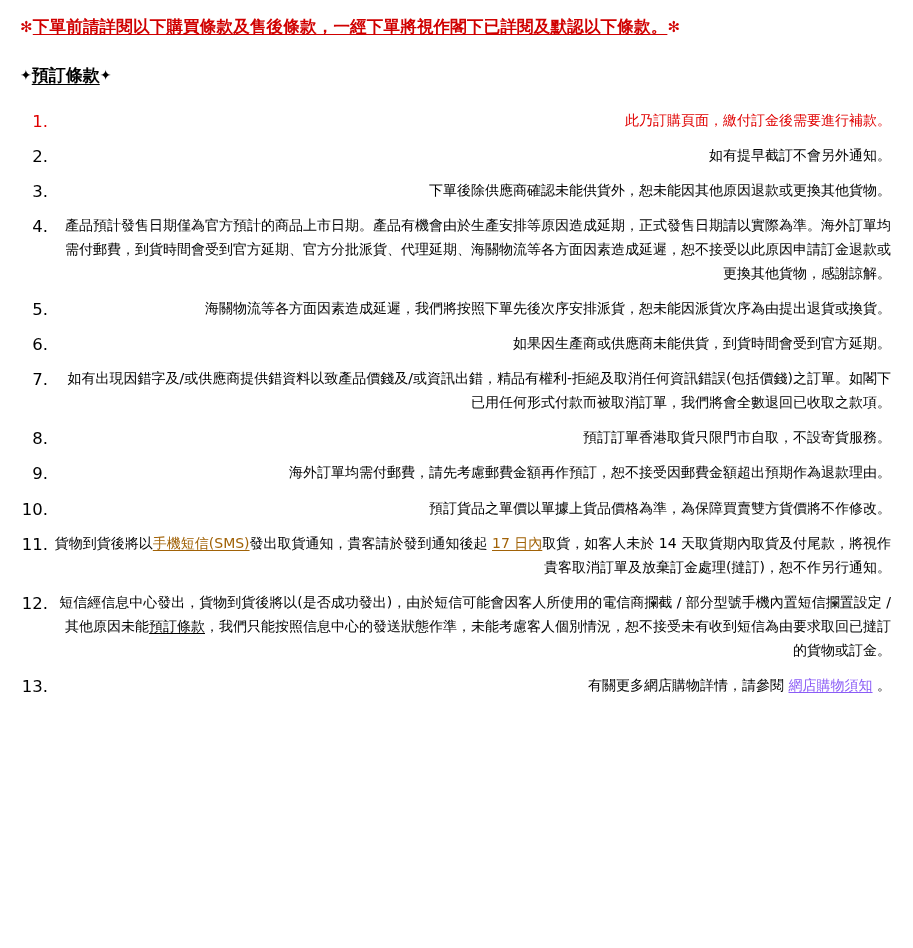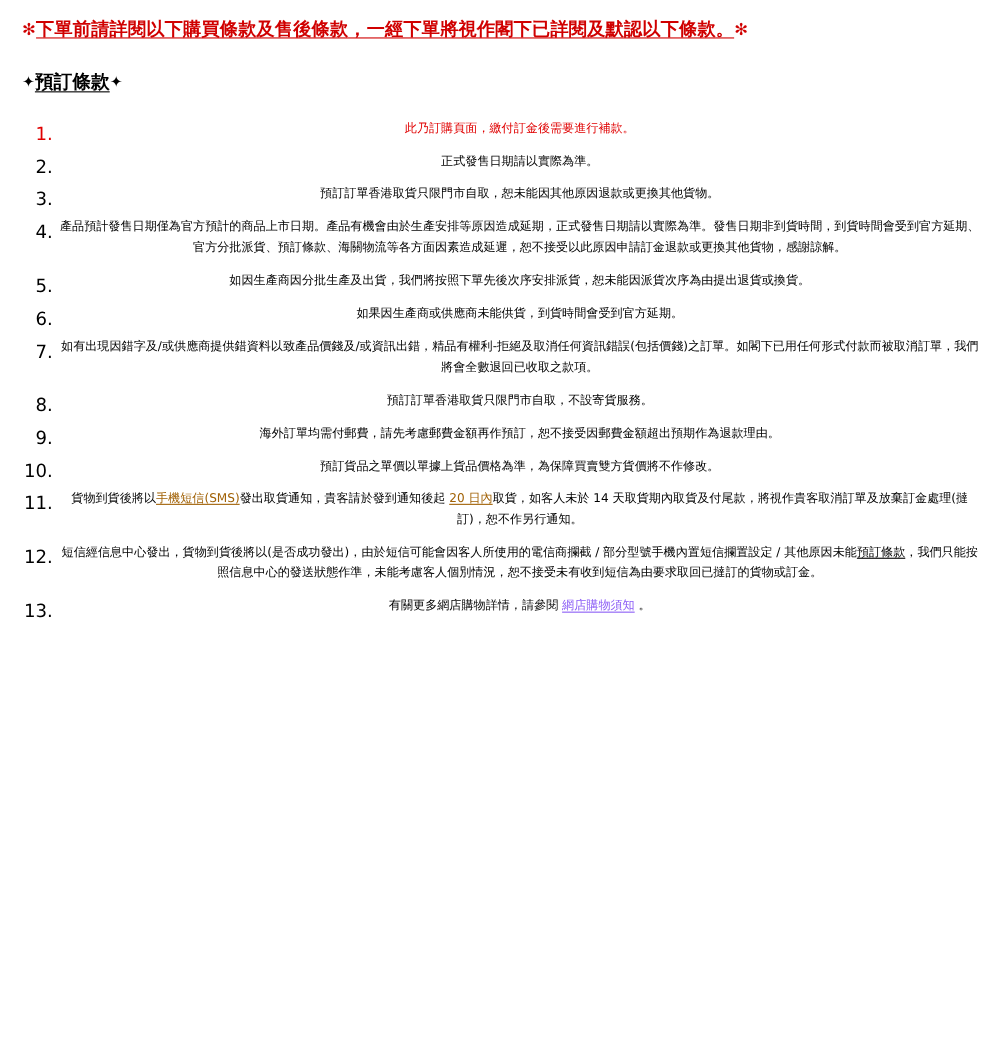--- a/index.html
+++ b/index.html
@@ -67,23 +67,23 @@
     margin: 22px 0 0 0;
     padding: 0;
     list-style: none;
     counter-reset: term;
   }
   ol.terms > li {
     position: relative;
     counter-increment: term;
     padding: 0 22px 0 54px;
     margin: 0 0 11px 0;
-    font-size: 11px;
+    font-size: 14px;
     line-height: 1.72;
-    text-align: center;
+    text-align: right;
   }
   ol.terms > li::before {
     content: counter(term) ".";
     position: absolute;
     left: 18px;
     top: 0;
     width: 30px;
     text-align: right;
     font-size: 16.5px;
     line-height: 1.72;
@@ -124,32 +124,32 @@
   <div class="banner">
     <span class="star">✻</span><span class="bantext">下單前請詳閱以下購買條款及售後條款，一經下單將視作閣下已詳閱及默認以下條款。</span><span class="star">✻</span>
   </div>
 
   <div class="section-heading">
     <span class="deco">✦</span><span class="htext">預訂條款</span><span class="deco">✦</span>
   </div>
 
   <ol class="terms">
     <li class="red">此乃訂購頁面，繳付訂金後需要進行補款。</li>
-    <li>正式發售日期請以實際為準。</li>
-    <li>預訂訂單香港取貨只限門市自取，恕未能因其他原因退款或更換其他貨物。</li>
-    <li>產品預計發售日期僅為官方預計的商品上市日期。產品有機會由於生產安排等原因造成延期，正式發售日期請以實際為準。發售日期非到貨時間，到貨時間會受到官方延期、官方分批派貨、預訂條款、海關物流等各方面因素造成延遲，恕不接受以此原因申請訂金退款或更換其他貨物，感謝諒解。</li>
-    <li>如因生產商因分批生產及出貨，我們將按照下單先後次序安排派貨，恕未能因派貨次序為由提出退貨或換貨。</li>
+    <li>如有提早截訂不會另外通知。</li>
+    <li>下單後除供應商確認未能供貨外，恕未能因其他原因退款或更換其他貨物。</li>
+    <li>產品預計發售日期僅為官方預計的商品上市日期。產品有機會由於生產安排等原因造成延期，正式發售日期請以實際為準。海外訂單均需付郵費，到貨時間會受到官方延期、官方分批派貨、代理延期、海關物流等各方面因素造成延遲，恕不接受以此原因申請訂金退款或更換其他貨物，感謝諒解。</li>
+    <li>海關物流等各方面因素造成延遲，我們將按照下單先後次序安排派貨，恕未能因派貨次序為由提出退貨或換貨。</li>
     <li>如果因生產商或供應商未能供貨，到貨時間會受到官方延期。</li>
     <li>如有出現因錯字及/或供應商提供錯資料以致產品價錢及/或資訊出錯，精品有權利-拒絕及取消任何資訊錯誤(包括價錢)之訂單。如閣下已用任何形式付款而被取消訂單，我們將會全數退回已收取之款項。</li>
     <li>預訂訂單香港取貨只限門市自取，不設寄貨服務。</li>
     <li>海外訂單均需付郵費，請先考慮郵費金額再作預訂，恕不接受因郵費金額超出預期作為退款理由。</li>
     <li class="wide-num">預訂貨品之單價以單據上貨品價格為準，為保障買賣雙方貨價將不作修改。</li>
 
     <li class="wide-num">
-      <span>貨物到貨後將以</span><span class="u-red">手機短信(SMS)</span><span>發出取貨通知，貴客請於發到通知後起 </span><span class="u-red">20 日內</span><span>取貨，如客人未於 14 天取貨期內取貨及付尾款，將視作貴客取消訂單及放棄訂金處理(撻訂)，恕不作另行通知。</span>
+      <span>貨物到貨後將以</span><span class="u-red">手機短信(SMS)</span><span>發出取貨通知，貴客請於發到通知後起 </span><span class="u-red">17 日內</span><span>取貨，如客人未於 14 天取貨期內取貨及付尾款，將視作貴客取消訂單及放棄訂金處理(撻訂)，恕不作另行通知。</span>
     </li>
 
     <li class="wide-num">
       <span>短信經信息中心發出，貨物到貨後將以(是否成功發出)，由於短信可能會因客人所使用的電信商攔截 / 部分型號手機內置短信攔置設定 / 其他原因未能</span><span class="u-black">預訂條款</span><span>，我們只能按照信息中心的發送狀態作準，未能考慮客人個別情況，恕不接受未有收到短信為由要求取回已撻訂的貨物或訂金。</span>
     </li>
 
     <li class="wide-num">
       <span>有關更多網店購物詳情，請參閱 </span><a class="link">網店購物須知</a><span> 。</span>
     </li>
   </ol>

